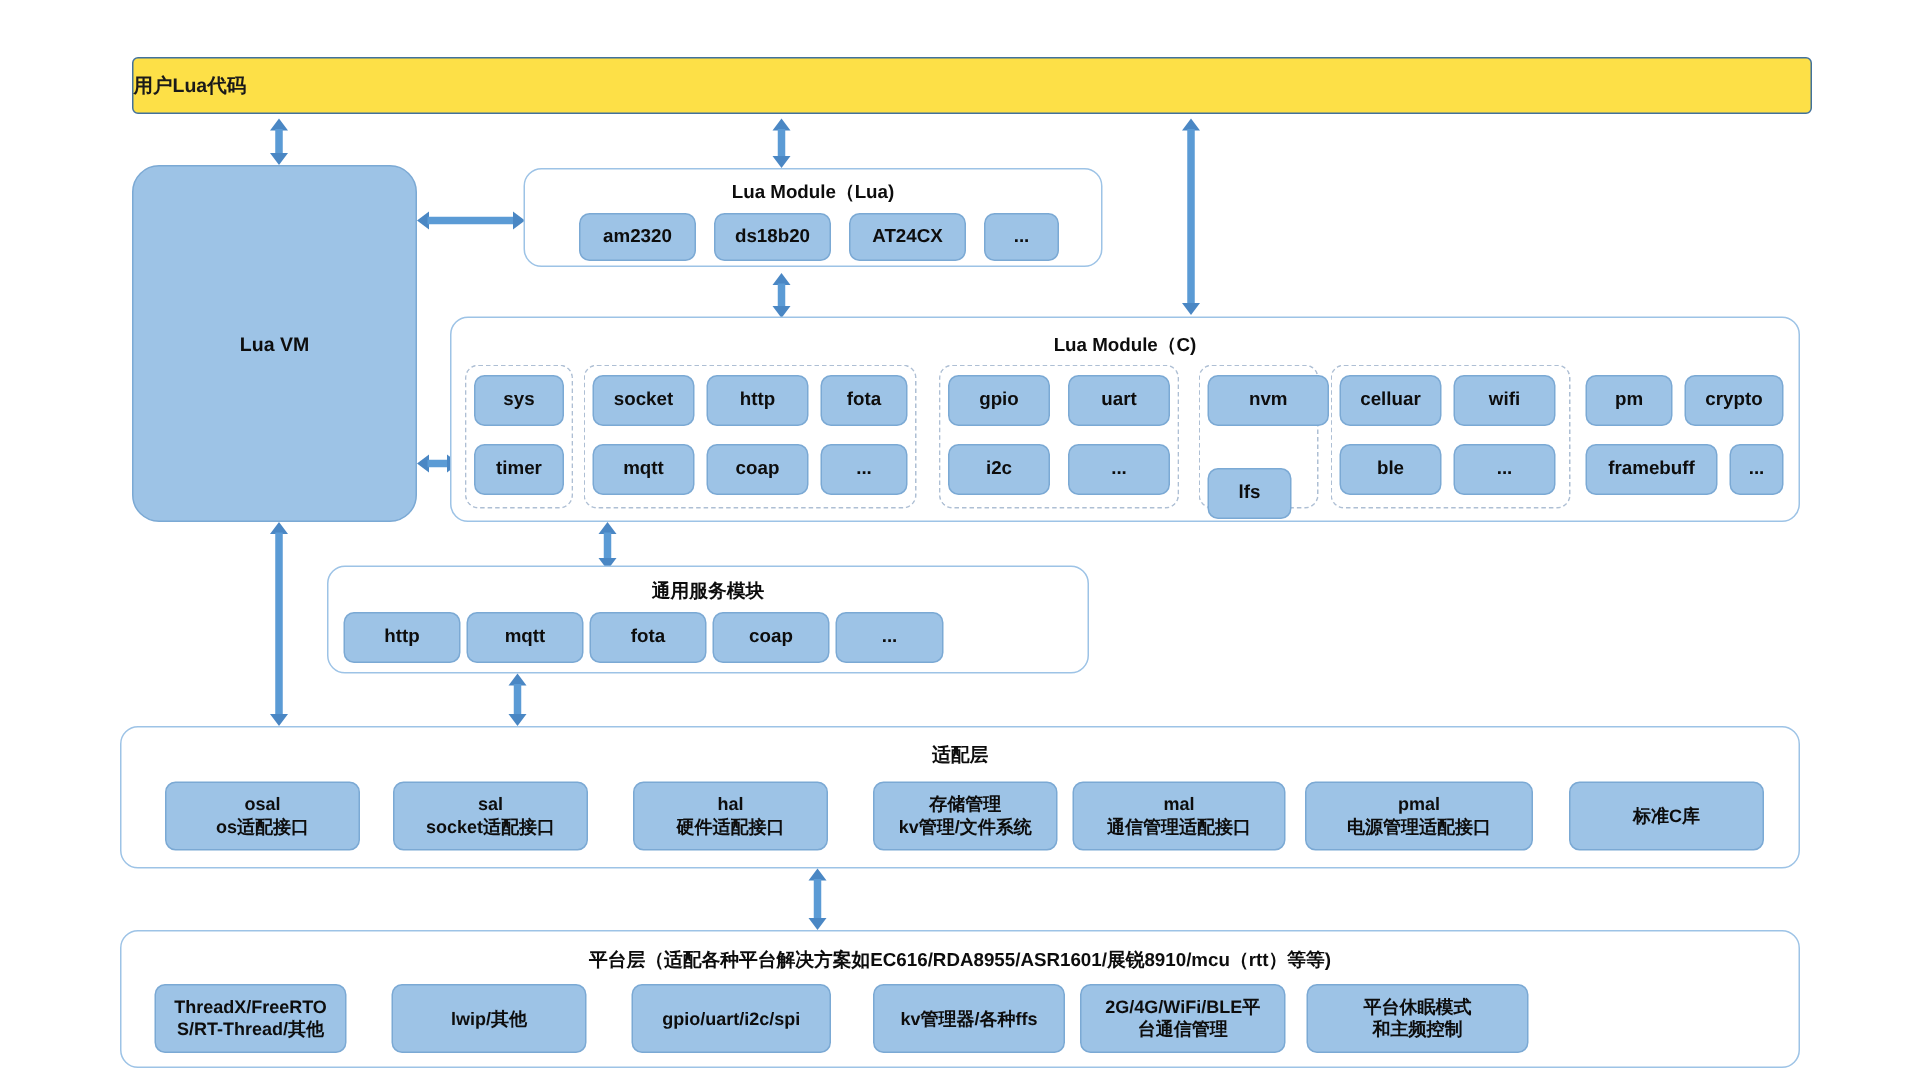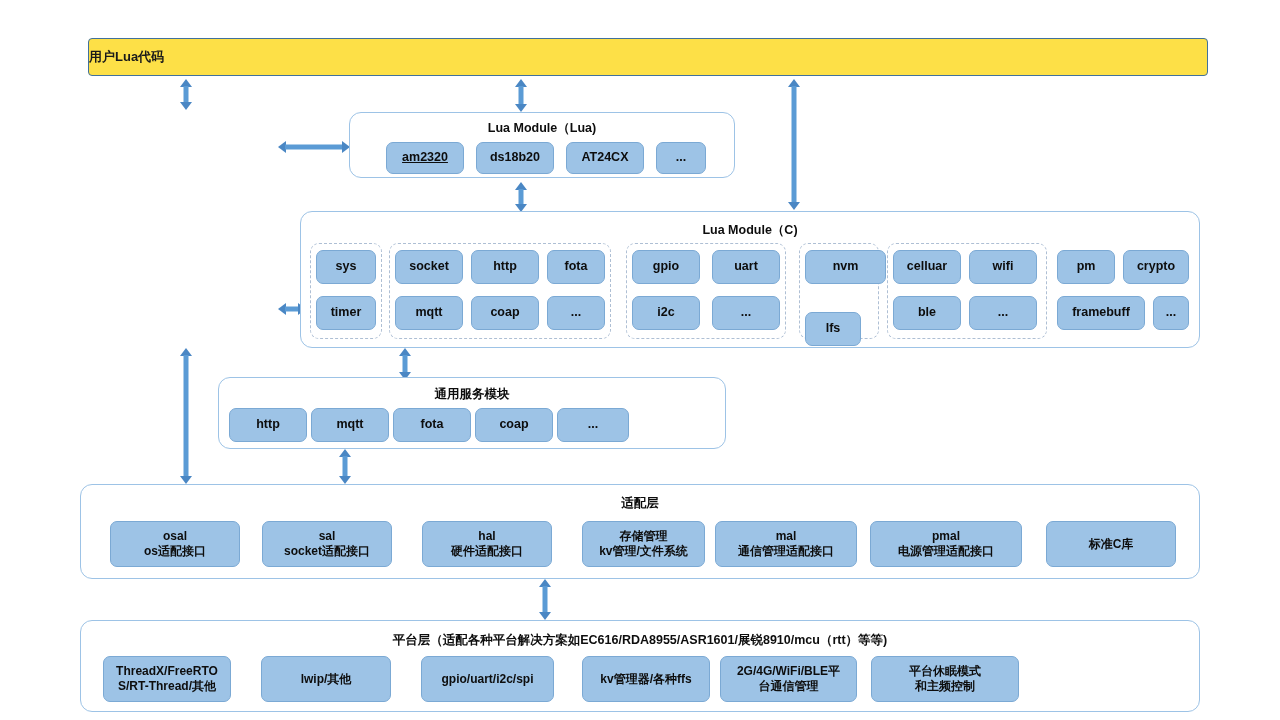--- a/index.html
+++ b/index.html
@@ -117,20 +117,23 @@
     <div class="shaft" style="top:7px; bottom:7px;"></div>
     <div class="head down"></div>
   </div>
 
   <div class="arrow-v abs" style="left:785px; top:79px; width:18px; height:131px;">
     <div class="head up"></div>
     <div class="shaft" style="top:7px; bottom:7px;"></div>
     <div class="head down"></div>
   </div>
 
+  <div class="vm abs" style="left:88px; top:110px; width:190px; height:238px;">
+    <span>Lua VM</span>
+  </div>
 
   <div class="arrow-h abs" style="left:278px; top:138px; width:72px; height:18px;">
     <div class="head left"></div>
     <div class="shaft" style="left:7px; right:7px;"></div>
     <div class="head right"></div>
   </div>
 
   <div class="arrow-h abs" style="left:278px; top:300px; width:28px; height:18px;">
     <div class="head left"></div>
     <div class="shaft" style="left:7px; right:7px;"></div>
@@ -138,21 +141,21 @@
   </div>
 
   <div class="arrow-v abs" style="left:177px; top:348px; width:18px; height:136px;">
     <div class="head up"></div>
     <div class="shaft" style="top:7px; bottom:7px;"></div>
     <div class="head down"></div>
   </div>
 
   <div class="outline-box abs" style="left:349px; top:112px; width:386px; height:66px;">
     <div class="grp-title" style="top:7px;">Lua Module（Lua)</div>
-    <div class="leaf abs" style="left:36px; top:29px; width:78px; height:32px;text-decoration:underline;">am2320</div>
+    <div class="leaf abs" style="left:36px; top:29px; width:78px; height:32px;">am2320</div>
     <div class="leaf abs" style="left:126px; top:29px; width:78px; height:32px;">ds18b20</div>
     <div class="leaf abs" style="left:216px; top:29px; width:78px; height:32px;">AT24CX</div>
     <div class="leaf abs" style="left:306px; top:29px; width:50px; height:32px;">...</div>
   </div>
 
   <div class="arrow-v abs" style="left:512px; top:182px; width:18px; height:30px;">
     <div class="head up"></div>
     <div class="shaft" style="top:7px; bottom:7px;"></div>
     <div class="head down"></div>
   </div>

